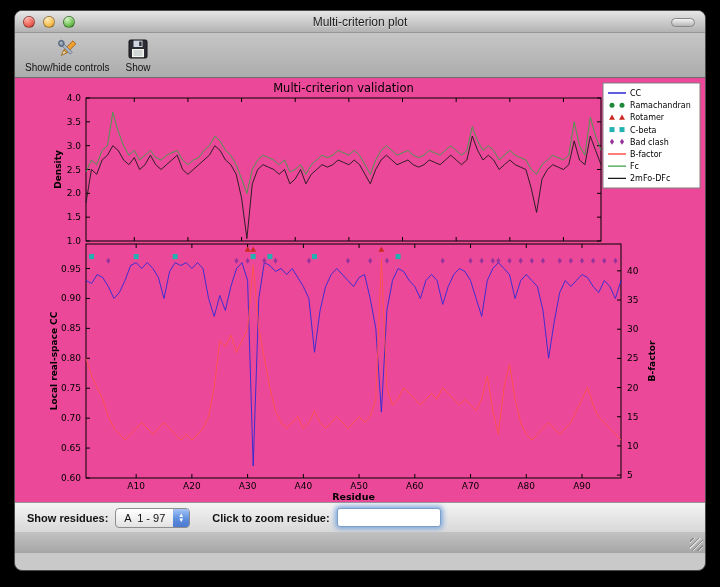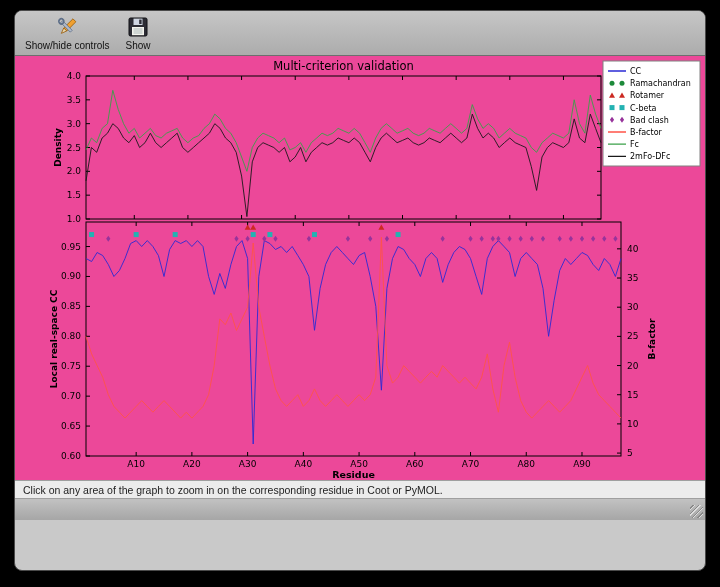--- a/index.html
+++ b/index.html
@@ -46,20 +46,29 @@
   
   .footer{height:21px;background:linear-gradient(#c2c2c2,#a6a6a6);position:relative}
   .resize-grip{position:absolute;right:2px;bottom:2px;width:13px;height:13px;
                background:repeating-linear-gradient(135deg,transparent 0 2px,#888 2px 3px,#ddd 3px 4px)}
 </style>
 </head>
 <body>
 
 <div class="window">
 
+  <div class="titlebar">
+    <div class="traffic">
+      <span class="tl red"></span>
+      <span class="tl yellow"></span>
+      <span class="tl green"></span>
+    </div>
+    <div class="title">Multi-criterion plot</div>
+    <div class="lozenge"></div>
+  </div>
 
   <div class="toolbar">
     <div class="tool">
       <span class="ticon">
         <svg width="24" height="24" viewBox="0 0 24 24">
           <g transform="rotate(45 12 12)">
             <rect x="10.4" y="2" width="4.2" height="13" fill="#f0a030" stroke="#9a6010" stroke-width="0.8"></rect>
             <path d="M10.4 15 L12.5 20.5 L14.6 15 Z" fill="#ead9b2" stroke="#9a6010" stroke-width="0.8"></path>
           </g>
           <g transform="rotate(-45 12 12)">
@@ -248,22 +257,32 @@
         <text x="615" y="66.8" font-size="8" text-anchor="start" fill="#000" font-family="&quot;DejaVu Sans&quot;,sans-serif">Bad clash</text>
         <line x1="593" y1="76" x2="611" y2="76" stroke="#ff5347" stroke-width="1.3"></line>
         <text x="615" y="79" font-size="8" text-anchor="start" fill="#000" font-family="&quot;DejaVu Sans&quot;,sans-serif">B-factor</text>
         <line x1="593" y1="88.19999999999999" x2="611" y2="88.19999999999999" stroke="#3aa048" stroke-width="1.3"></line>
         <text x="615" y="91.19999999999999" font-size="8" text-anchor="start" fill="#000" font-family="&quot;DejaVu Sans&quot;,sans-serif">Fc</text>
         <line x1="593" y1="100.39999999999999" x2="611" y2="100.39999999999999" stroke="#1a1a1a" stroke-width="1.3"></line>
         <text x="615" y="103.39999999999999" font-size="8" text-anchor="start" fill="#000" font-family="&quot;DejaVu Sans&quot;,sans-serif">2mFo-DFc</text>
       </svg>
   </div>
 
-
-  <div class="statusbar">
-    <span>Click on any area of the graph to zoom in on the corresponding residue in Coot or PyMOL.</span>
-  </div>
+  <div class="controls-row">
+    <span class="ctl-label">Show residues:</span>
+    <div class="popup">
+      <span class="popup-value">A  1 - 97</span>
+      <span class="popup-arrows">
+          <span>▲</span>
+          <span>▼</span>
+        </span>
+    </div>
+    <span class="gap"></span>
+    <span class="ctl-label">Click to zoom residue:</span>
+    <input class="zoom-input" value="" style="">
+  </div>
+
 
   <div class="footer">
     <div class="resize-grip"></div>
   </div>
 
 </div>
 
 </body></html>

